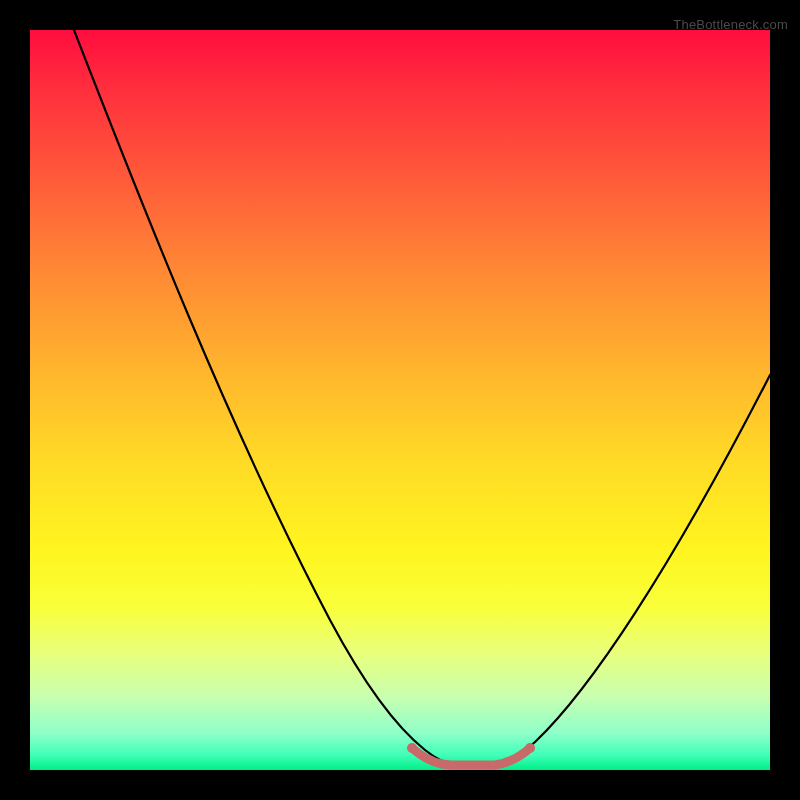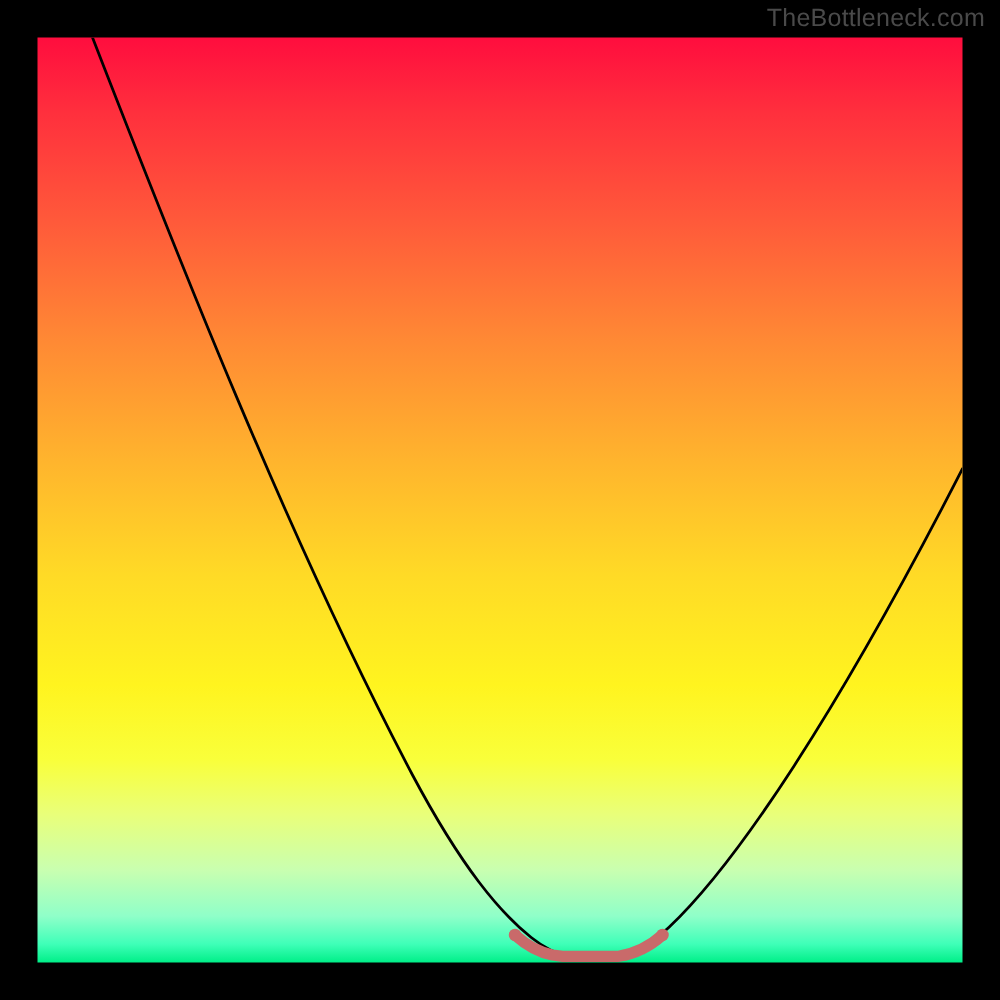--- a/index.html
+++ b/index.html
@@ -37,24 +37,24 @@
       #e9ff7a 84%,
       #c9ffb0 90%,
       #8fffc9 95%,
       #3fffb8 98%,
       #00ef88 100%
     );
     overflow: hidden;
   }
   .watermark {
     position: absolute;
-    top: 4px;
+    top: 17px;
     right: 12px;
     color: #4a4a4a;
-    font-size: 20px;
+    font-size: 13px;
     font-weight: 500;
     letter-spacing: 0.2px;
   }
   svg.curve {
     position: absolute;
     left: 0;
     top: 0;
     width: 740px;
     height: 740px;
   }

